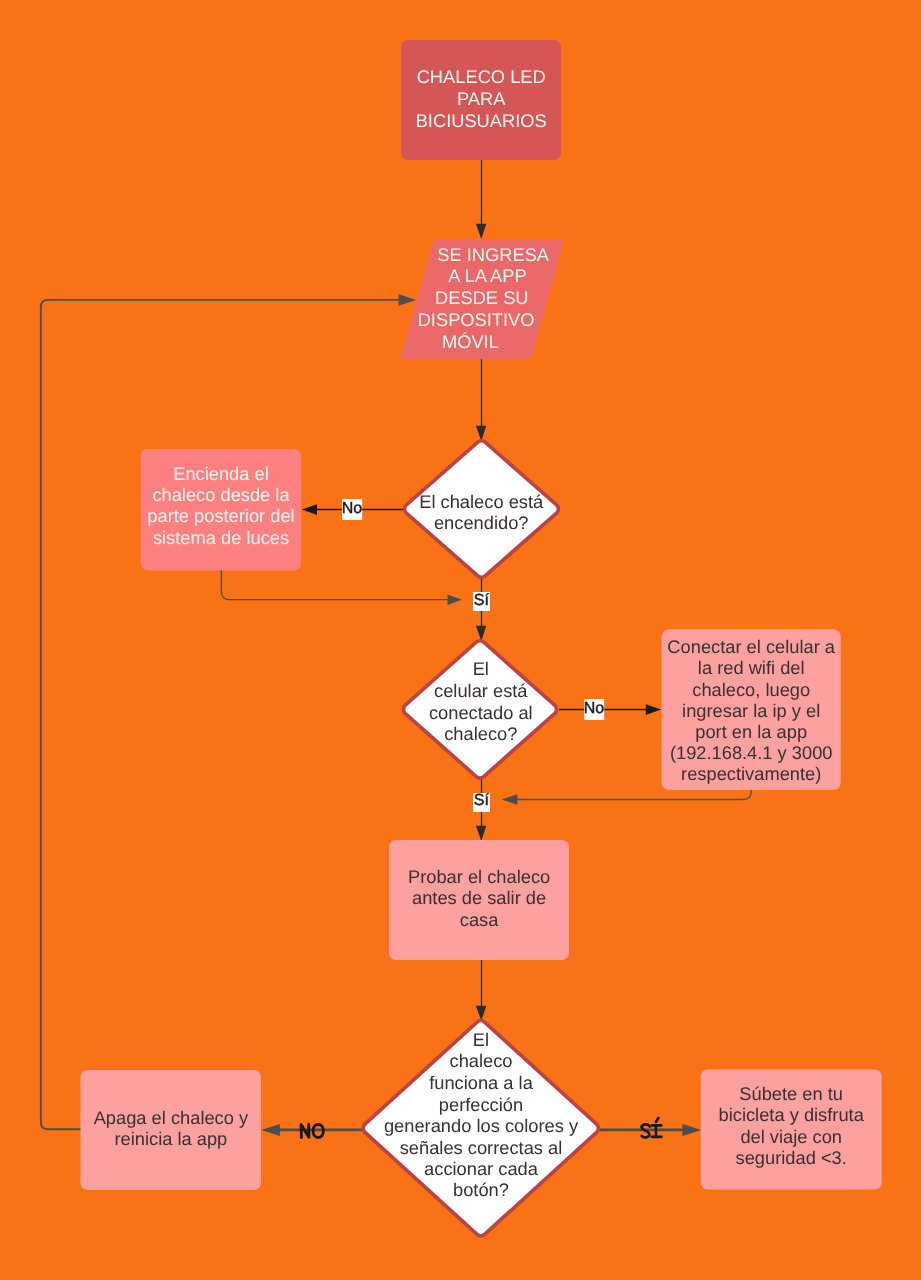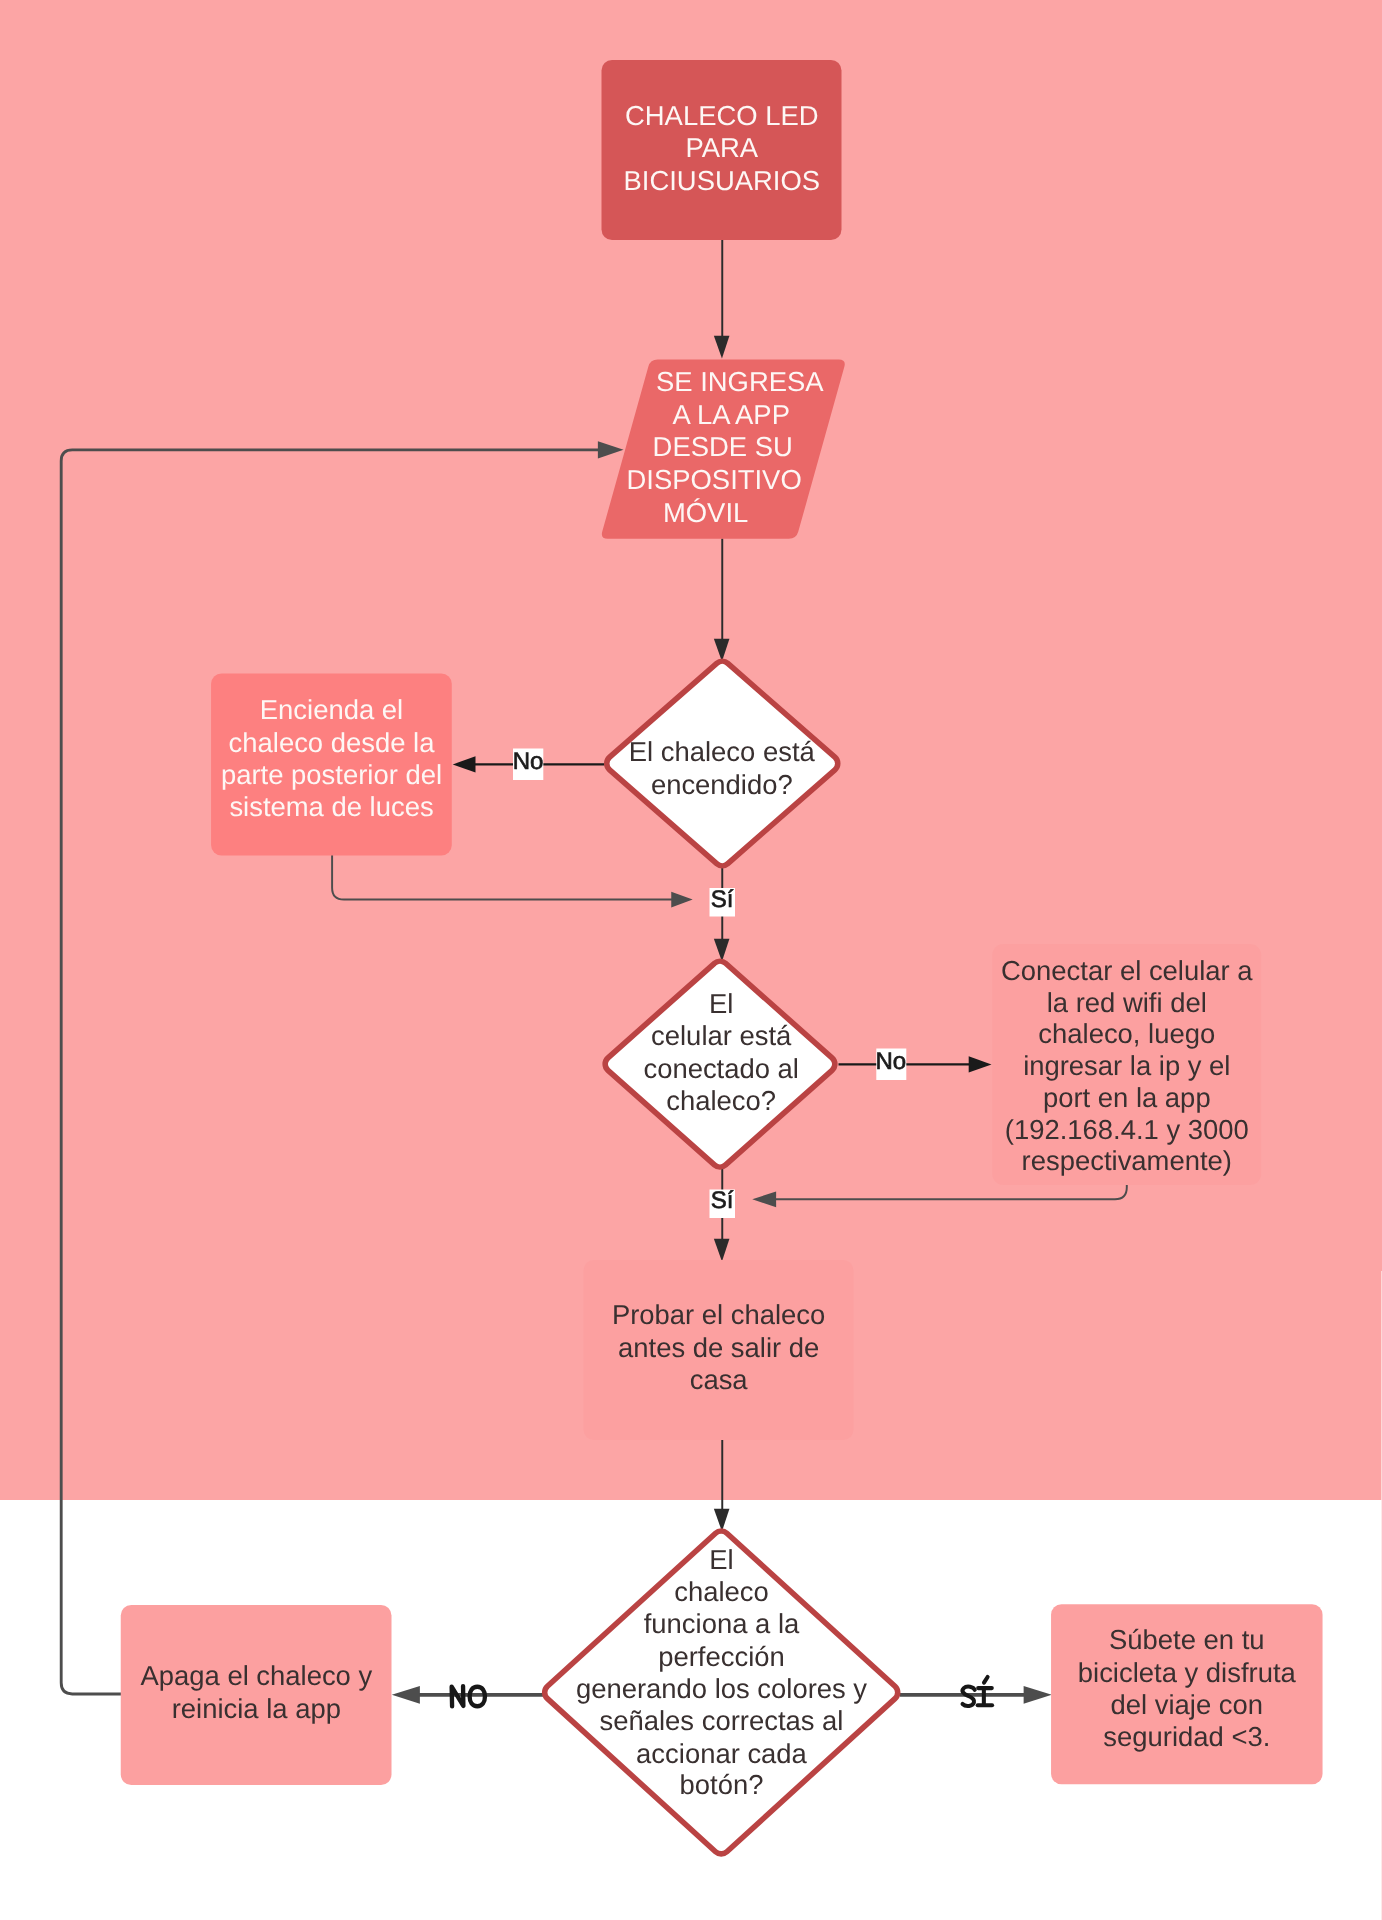--- a/index.html
+++ b/index.html
@@ -1,20 +1,20 @@
 <!DOCTYPE html>
 <html><head>
 <meta charset="utf-8">
 <title>Diagrama de flujo</title>
 <style>
   html,body{margin:0;padding:0;background:#ffffff;}
   body{width:921px;height:1280px;overflow:hidden;
        font-family:"Liberation Sans", sans-serif;
        -webkit-font-smoothing:antialiased;text-rendering:geometricPrecision;}
-  #canvas{position:relative;width:921px;height:1000px;background:#fca5a5;}
+  #canvas{position:relative;width:921px;height:1280px;background:#f97316;}
   svg.flow{position:absolute;left:0;top:0;width:921px;height:1280px;display:block;shape-rendering:geometricPrecision;}
   .nlabel{font-family:"Liberation Sans",sans-serif;font-size:18.3px;
           text-anchor:middle;dominant-baseline:alphabetic;}
   .nlabel.light{fill:#fdf7f5;}
   .nlabel.dark{fill:#393030;}
   .elabel{font-family:"Liberation Sans",sans-serif;font-size:16px;
           fill:#1b1b1b;stroke:#1b1b1b;stroke-width:0.45px;
           paint-order:stroke fill;text-anchor:middle;}
   .glyphlbl{font-family:"Liberation Sans",sans-serif;font-size:17px;
           font-weight:bold;text-anchor:middle;fill:none;stroke:none;}

